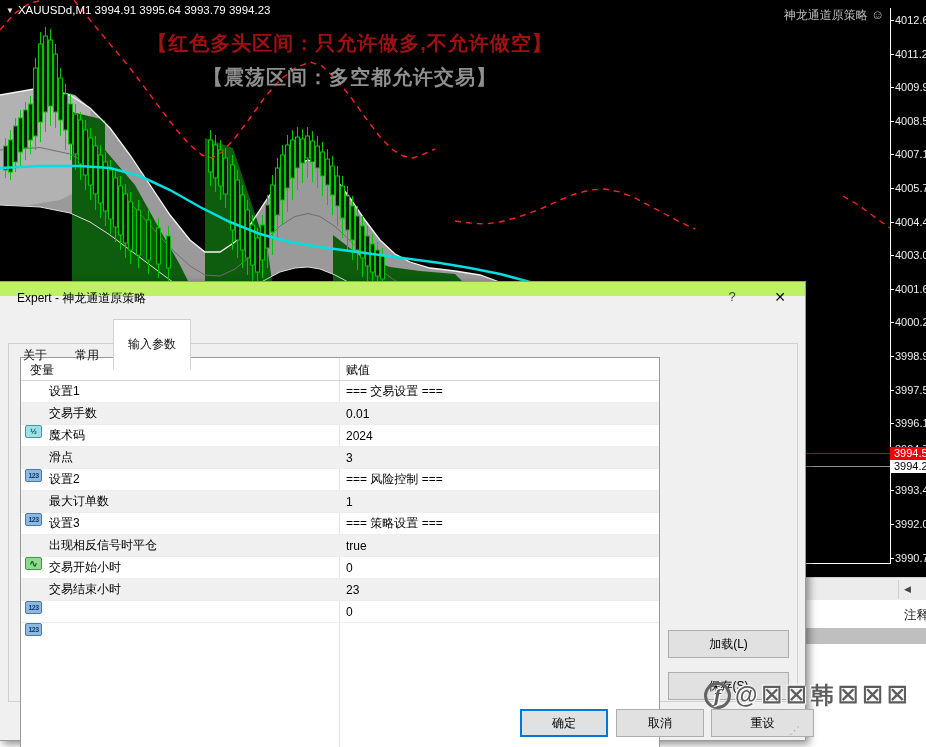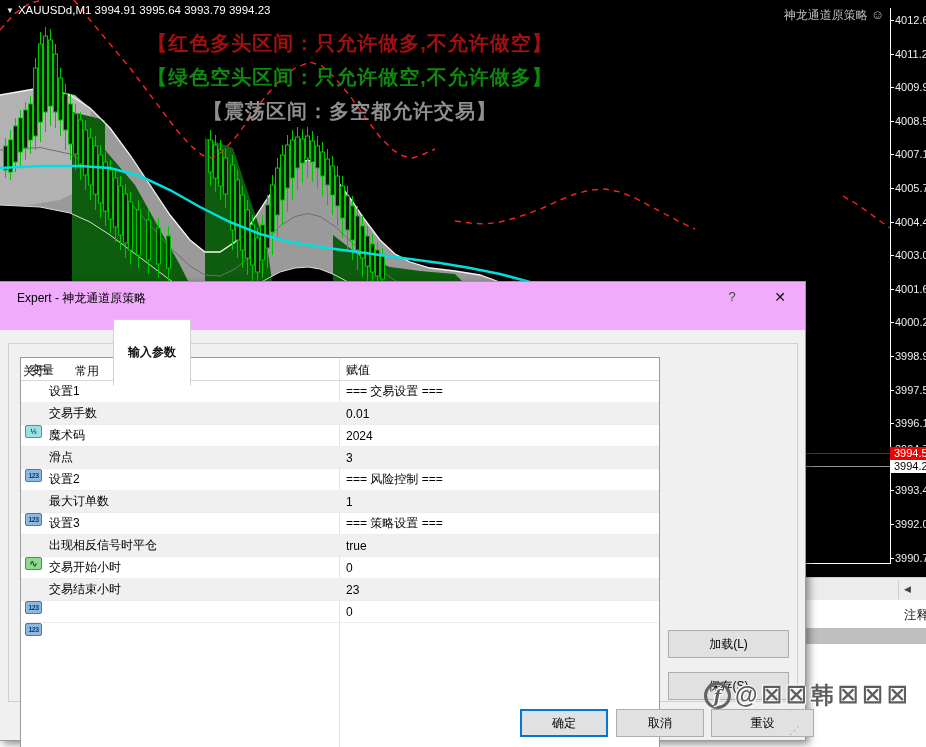--- a/index.html
+++ b/index.html
@@ -30,29 +30,29 @@
   .scroll-left-arrow{position:absolute;left:904px;top:6px;font-size:9px;color:#444;cursor:default;}
   .scroll-divider{position:absolute;left:898px;top:2px;width:1px;height:19px;background:#cfcfcf;}
   .note-strip{top:600px;height:28px;background:#fff;}
   .note-strip span{position:absolute;right:-3px;top:7px;font-size:12.5px;color:#151515;white-space:nowrap;}
   .gray-strip{top:628px;height:16px;background:#bfbfbf;}
   .white-strip{top:644px;height:103px;background:#fff;}
   
   .dialog{position:absolute;left:0;top:281px;width:806px;height:460px;background:#f0f0f0;
           border:1px solid #9a9a9a;border-left:none;box-sizing:border-box;z-index:10;
           box-shadow:3px 3px 8px rgba(0,0,0,.45);font-size:12px;color:#000;}
-  .titlebar{position:relative;height:48px;background:#f0abfc;}
+  .titlebar{position:relative;height:14px;background:#bef264;}
   .dlg-title{position:absolute;left:17px;top:8px;font-size:12px;color:#000;}
   .cap-btn{position:absolute;top:0;width:34px;height:30px;text-align:center;line-height:30px;cursor:default;}
   .btn-help{right:56px;font-size:13px;color:#444;}
   .btn-close{right:8px;font-size:14px;color:#111;}
   .tabs{position:absolute;left:9px;top:37px;display:flex;align-items:flex-end;z-index:2;}
   .tab{padding:5px 14px;color:#111;}
   .tab.active{background:#fff;border:1px solid #d0d0d0;border-bottom:1px solid #fff;
-              margin-bottom:-1px;padding:24px 14px;font-weight:bold;}
+              margin-bottom:-1px;padding:16px 14px;}
   .tab-page{position:absolute;left:8px;top:61px;width:790px;height:359px;border:1px solid #d0d0d0;
             background:#f0f0f0;box-sizing:border-box;}
   .param-table{position:absolute;left:20px;top:75px;width:640px;height:400px;background:#fff;
                border:1px solid #9a9a9a;box-sizing:border-box;overflow:hidden;}
   .param-table .vdiv{position:absolute;left:318px;top:0;bottom:0;width:1px;background:#e2e2e2;}
   .ptable-header{position:relative;height:22px;border-bottom:1px solid #d6d6d6;}
   .ptable-header span{position:absolute;top:4px;color:#000;}
   .col-var{left:9px;} .col-val{left:325px;}
   .prow{position:relative;height:21px;display:flex;align-items:center;border-bottom:1px solid #ededed;}
   .prow.stripe{background:#f0f0f0;}
@@ -235,21 +235,20 @@
       <line x1="0" y1="453.5" x2="890" y2="453.5" stroke="#d00000" stroke-width="1"></line>
       <line x1="0" y1="466.5" x2="890" y2="466.5" stroke="#8a9298" stroke-width="1"></line>
     </svg>
 
   <div class="symbol-bar"><span class="tri">▼</span><span>XAUUSDd,M1 3994.91 3995.64 3993.79 3994.23</span></div>
 
   <div class="indicator-label"><span>神龙通道原策略</span><span class="smiley">☺</span></div>
 
   <div class="annotations" id="annotations">
       <div style="color: rgb(160, 16, 16);">【红色多头区间：只允许做多,不允许做空】</div>
-      <div style="color: rgb(13, 138, 13);">【绿色空头区间：只允许做空,不允许做多】</div>
       <div style="color: rgb(143, 143, 143);">【震荡区间：多空都允许交易】</div>
     </div>
 
   <div class="price-axis" id="price-axis">
     <div class="axis-line"></div>
   <span class="axis-label" style="top: 14px;">4012.65</span>
       <span class="axis-label" style="top: 48px;">4011.25</span>
       <span class="axis-label" style="top: 81px;">4009.90</span>
       <span class="axis-label" style="top: 115px;">4008.50</span>
       <span class="axis-label" style="top: 148px;">4007.15</span>

